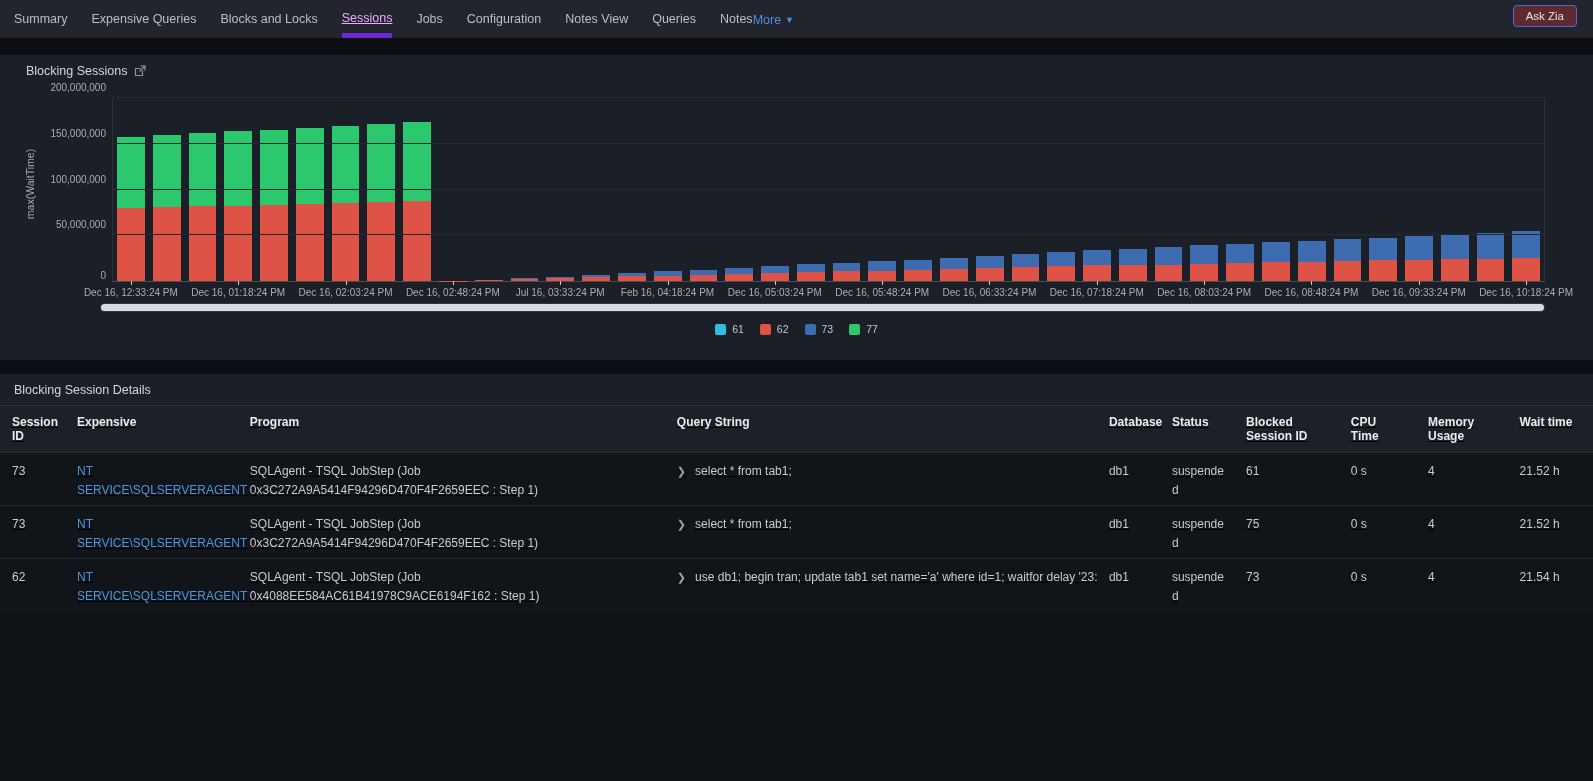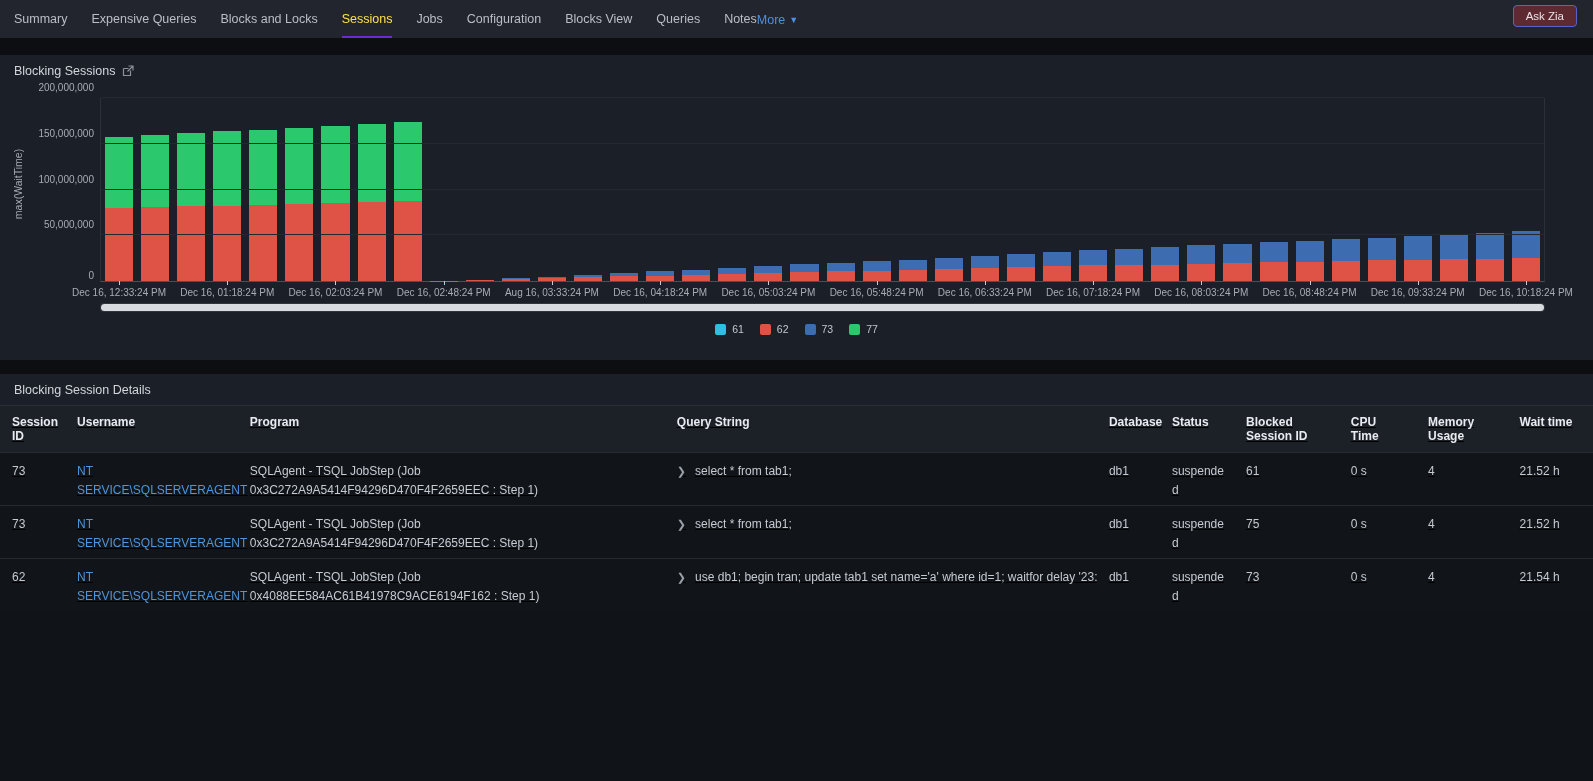--- a/index.html
+++ b/index.html
@@ -5,31 +5,31 @@
   * { margin:0; padding:0; box-sizing:border-box; }
   html,body { width:1593px; height:781px; background:#0c0e11; overflow:hidden;
     font-family:"Liberation Sans", sans-serif; }
 
   
   .topnav { position:relative; height:38px; background:#22252d; display:flex;
     align-items:stretch; padding:0 14px; }
   .nav-items { display:flex; align-items:stretch; gap:24px; }
   .nav-item { display:flex; align-items:center; font-size:12.5px; color:#b9bec7;
     cursor:pointer; border-bottom:2px solid transparent; padding-top:2px; }
-  .nav-item.active { color:#fde047; border-bottom:2px solid #6d28d9; }
+  .nav-item.active { color:#f0abfc; border-bottom:5px solid #6d28d9;text-decoration:underline; }
   .nav-more { display:flex; align-items:center; font-size:12.5px; color:#4d8fe0;
     gap:4px; cursor:pointer; padding-top:2px; }
   .nav-more .caret { font-size:9px; }
   .ask-zia { position:absolute; right:16px; top:5px; background:#5d2a32;
     border:1px solid #5563cf; border-radius:4px; color:#e8e3e6; font-size:11.5px;
     padding:4px 12px; cursor:pointer; }
 
   
   .panel { background:#1b1f27; }
-  .panel-1 { margin-top:17px; height:305px; position:relative; }
+  .panel-1 { margin-top:17px; height:305px; position:relative;padding-left:12px; }
   .panel-title { font-size:12.5px; color:#d2d6dc; padding:9px 14px 6px 14px;
     display:flex; align-items:center; gap:7px; }
   .ext-icon { width:12px; height:12px; opacity:.8; cursor:pointer; }
 
   
   .chart-wrap { position:relative; height:200px; margin-top:8px; }
   .y-title { position:absolute; left:-62px; top:86px; width:160px; text-align:center;
     transform:rotate(-90deg); font-size:10.5px; color:#a6acb4; }
   .plot { position:absolute; left:100px; right:48px; top:6px; bottom:10px;
     border-left:1px solid #2c3039; border-right:1px solid #2c3039;
@@ -75,21 +75,21 @@
 <body>
 
 <div class="topnav">
   <div class="nav-items" id="nav-items">
       <div class="nav-item">Summary</div>
       <div class="nav-item">Expensive Queries</div>
       <div class="nav-item">Blocks and Locks</div>
       <div class="nav-item active">Sessions</div>
       <div class="nav-item">Jobs</div>
       <div class="nav-item">Configuration</div>
-      <div class="nav-item">Blocks View</div>
+      <div class="nav-item">Notes View</div>
       <div class="nav-item">Queries</div>
       <div class="nav-item">Notes</div>
     </div>
   <div class="nav-more">
     <span>More</span>
     <span class="caret">▼</span>
   </div>
   <button class="ask-zia">Ask Zia</button>
 </div>
 
@@ -278,23 +278,23 @@
         <div class="ylab" style="bottom: 100%;">200,000,000</div>
         <div class="xtick" style="left: 1.25%;"></div>
         <div class="xlab" style="left: 1.25%;">Dec 16, 12:33:24 PM</div>
         <div class="xtick" style="left: 8.75%;"></div>
         <div class="xlab" style="left: 8.75%;">Dec 16, 01:18:24 PM</div>
         <div class="xtick" style="left: 16.25%;"></div>
         <div class="xlab" style="left: 16.25%;">Dec 16, 02:03:24 PM</div>
         <div class="xtick" style="left: 23.75%;"></div>
         <div class="xlab" style="left: 23.75%;">Dec 16, 02:48:24 PM</div>
         <div class="xtick" style="left: 31.25%;"></div>
-        <div class="xlab" style="left: 31.25%;">Aug 16, 03:33:24 PM</div>
+        <div class="xlab" style="left: 31.25%;">Jul 16, 03:33:24 PM</div>
         <div class="xtick" style="left: 38.75%;"></div>
-        <div class="xlab" style="left: 38.75%;">Dec 16, 04:18:24 PM</div>
+        <div class="xlab" style="left: 38.75%;">Feb 16, 04:18:24 PM</div>
         <div class="xtick" style="left: 46.25%;"></div>
         <div class="xlab" style="left: 46.25%;">Dec 16, 05:03:24 PM</div>
         <div class="xtick" style="left: 53.75%;"></div>
         <div class="xlab" style="left: 53.75%;">Dec 16, 05:48:24 PM</div>
         <div class="xtick" style="left: 61.25%;"></div>
         <div class="xlab" style="left: 61.25%;">Dec 16, 06:33:24 PM</div>
         <div class="xtick" style="left: 68.75%;"></div>
         <div class="xlab" style="left: 68.75%; text-align: center;">Dec 16, 07:18:24 PM</div>
         <div class="xtick" style="left: 76.25%;"></div>
         <div class="xlab" style="left: 76.25%;">Dec 16, 08:03:24 PM</div>
@@ -345,21 +345,21 @@
           <col style="width:62px">
           <col style="width:73px">
         <col style="width:103px">
           <col style="width:76px">
           <col style="width:90px">
         <col style="width:84px">
       </colgroup>
       <thead>
           <tr id="thead-row">
             <th>Session ID</th>
-            <th>Username</th>
+            <th>Expensive</th>
             <th>Program</th>
             <th>Query String</th>
             <th>Database</th>
             <th>Status</th>
             <th>Blocked Session ID</th>
             <th>CPU Time</th>
             <th>Memory Usage</th>
             <th>Wait time</th>
           </tr>
         </thead>

